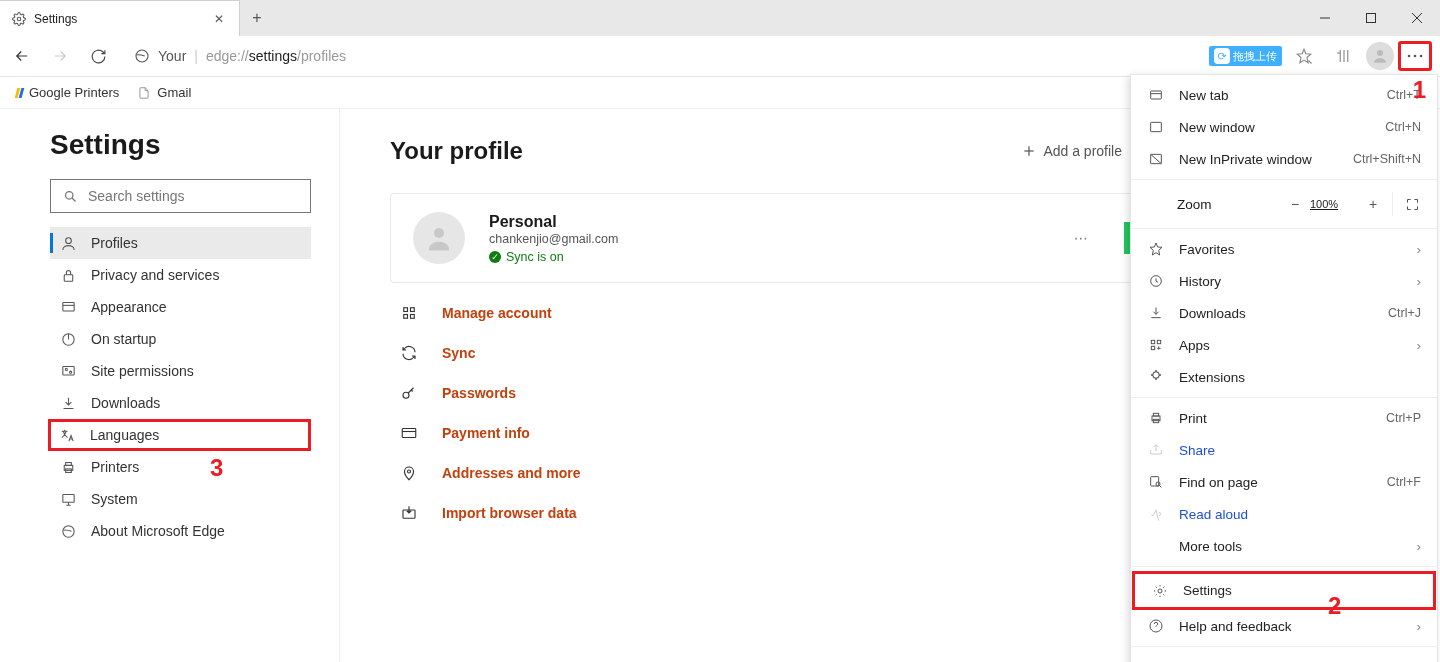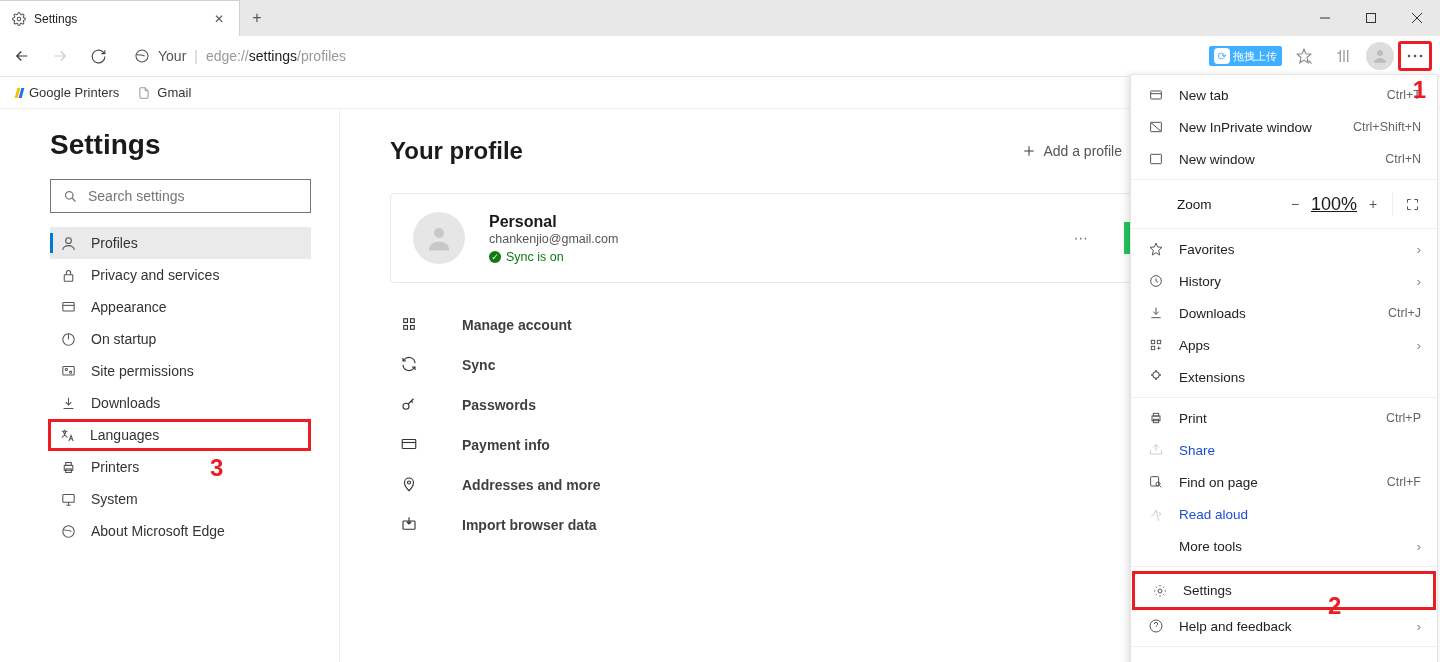--- a/index.html
+++ b/index.html
@@ -57,39 +57,39 @@
   .avatar-big svg { width: 30px; height: 30px; fill: #c8c8c8; }
   .profile-info { flex: 1; }
   .profile-name { font-weight: 600; font-size: 16px; }
   .profile-email { font-size: 12.5px; color: #555; margin-top: 1px; }
   .sync-status { display: flex; align-items: center; gap: 5px; color: #107c10; font-size: 12.5px; margin-top: 4px; }
   .sync-status .dot { width: 12px; height: 12px; border-radius: 50%; background: #107c10; color:#fff; display:flex; align-items:center; justify-content:center; font-size:9px; }
   .card-dots { color: #777; letter-spacing: 2px; padding: 4px 6px; margin-right: 4px; }
   .sign-out { background: #22c55e; border: none; padding: 8px 14px; font-size: 14px; color: #333; }
 
   .profile-actions { width: 732px; margin-top: 10px; }
-  .p-action { display: flex; align-items: flex-end; gap: 44px; height: 40px; padding: 0 10px; font-weight: 600; font-size: 14px; color: #404040; }
+  .p-action { display: flex; align-items: center; gap: 24px; height: 40px; padding: 0 10px; font-weight: 600; font-size: 14px; color: #c2410c; }
   .p-action svg { width: 18px; height: 18px; stroke: #333; fill: none; stroke-width: 1.5; }
 
   
   .overflow-menu { position: absolute; top: 74px; right: 2px; width: 308px; background: #fff; box-shadow: -2px 2px 8px rgba(0,0,0,0.15); border: 1px solid #e5e5e5; z-index: 100; }
   .menu-sec { border-bottom: 1px solid #eee; padding: 4px 0; }
   .menu-sec:last-child { border-bottom: none; }
   .menu-item { display: flex; align-items: center; height: 32px; padding: 0 16px 0 16px; gap: 14px; font-size: 13.5px; color: #222; }
   .menu-item.disabled { color: #1d4ed8; }
   .menu-item .m-ic { width: 18px; height: 18px; display: flex; align-items: center; justify-content: center; }
   .menu-item .m-ic svg { width: 16px; height: 16px; stroke: #555; fill: none; stroke-width: 1.5; }
   .menu-item.disabled .m-ic svg { stroke: #ccc; }
   .menu-item .m-label { flex: 1; }
   .menu-item .m-short { font-size: 12.5px; color: #666; }
   .menu-item .chev { color: #888; }
   .zoom-row { display: flex; align-items: center; height: 40px; padding: 0 10px 0 46px; }
   .zoom-row .z-label { font-size: 13.5px; flex: 1; }
   .zoom-btn { width: 30px; height: 30px; display: flex; align-items: center; justify-content: center; color: #555; }
-  .zoom-val { width: 48px; text-align: center; font-size: 18px; text-decoration: underline; }
+  .zoom-val { width: 48px; text-align: left; font-size: 11px; text-decoration: underline; }
   .zoom-sep { width: 1px; height: 24px; background: #eee; margin: 0 4px; }
   .menu-item.settings-hl { border: 3px solid #ec1c24; margin: 0 1px; height: 39px; }
 
   
   .ann { position: absolute; color: #ec1c24; font-weight: 800; font-size: 24px; font-family: Arial, sans-serif; z-index: 200; }
 </style>
 </head>
 <body>
 
 <div class="title-bar">
@@ -375,34 +375,34 @@
             <line x1="4" y1="10" x2="20" y2="10"></line>
           </svg>
         </span>
         <span class="m-label">New tab</span>
         <span class="m-short">Ctrl+T</span>
       </div>
     <div class="menu-item">
         <span class="m-ic">
           <svg viewBox="0 0 24 24">
             <rect x="4" y="5" width="16" height="14" rx="1"></rect>
+          </svg>
+        </span>
+        <span class="m-label">New window</span>
+        <span class="m-short">Ctrl+N</span>
+      </div>
+    <div class="menu-item">
+        <span class="m-ic">
+          <svg viewBox="0 0 24 24">
+            <rect x="4" y="5" width="16" height="14" rx="1"></rect>
             <line x1="4" y1="5" x2="20" y2="19"></line>
           </svg>
         </span>
         <span class="m-label">New InPrivate window</span>
         <span class="m-short">Ctrl+Shift+N</span>
-      </div>
-    <div class="menu-item">
-        <span class="m-ic">
-          <svg viewBox="0 0 24 24">
-            <rect x="4" y="5" width="16" height="14" rx="1"></rect>
-          </svg>
-        </span>
-        <span class="m-label">New window</span>
-        <span class="m-short">Ctrl+N</span>
       </div>
   </div>
   <div class="menu-sec">
     <div class="zoom-row">
       <span class="z-label">Zoom</span>
       <span class="zoom-btn">−</span>
       <span class="zoom-val">100%</span>
       <span class="zoom-btn">+</span>
       <span class="zoom-sep"></span>
       <span class="zoom-btn">

